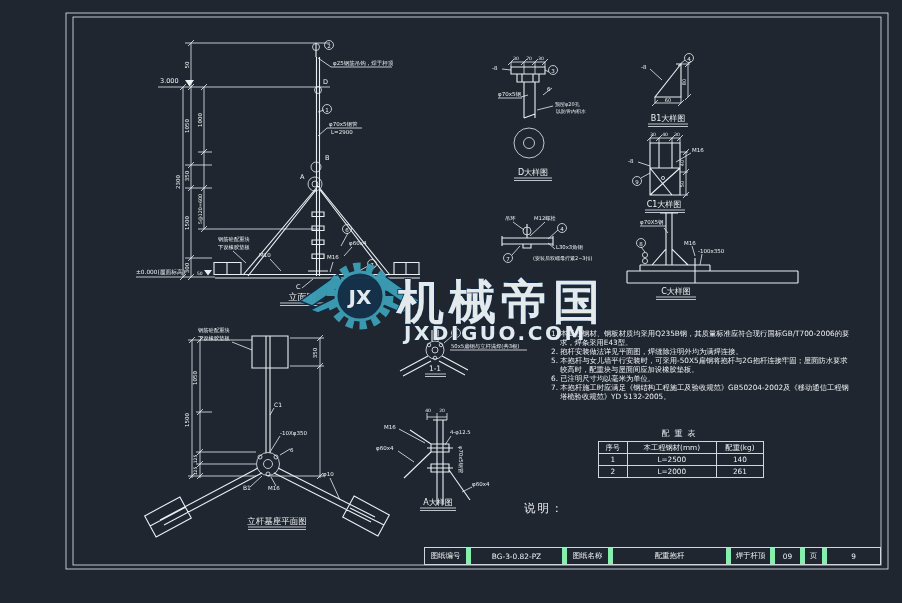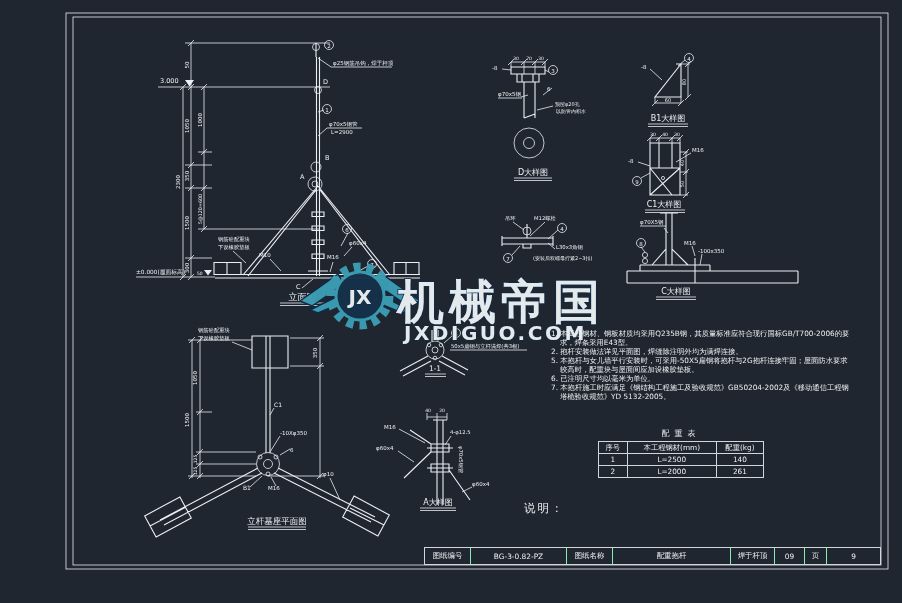--- a/index.html
+++ b/index.html
@@ -16,21 +16,21 @@
   .note{font-size:7.3px;line-height:1.24;padding-left:9px;text-indent:-9px;}
   .legend-caption{font-size:11.5px;letter-spacing:2px;margin:0 0 9px 0;}
   .legend-line{font-size:11.5px;}
   .sup{font-size:8px;vertical-align:super;}
   .ttitle{font-size:8px;text-align:center;letter-spacing:5px;margin:0 0 2px 0;
           }
   table.wtable{border-collapse:collapse;color:#edf1f4;padding-left:14px;}
   table.wtable td{border:1px solid #cfd6dc;font-size:7.3px;text-align:center;
                   height:11px;padding:0 2px;font-weight:normal;}
   .tb{display:flex;border:1px solid #cfd6dc;height:18px;box-sizing:border-box;}
-  .tb>div{border-right:1px solid #86efac;display:flex;align-items:center;
+  .tb>div{border-right:5px solid #86efac;display:flex;align-items:center;
           justify-content:center;font-size:7.4px;box-sizing:border-box;white-space:nowrap;}
   .tb>div:last-child{border-right:none;}
 </style>
 </head>
 <body>
 
 <div class="stage">
 
 <svg width="902" height="603" viewBox="0 0 902 603">
 

